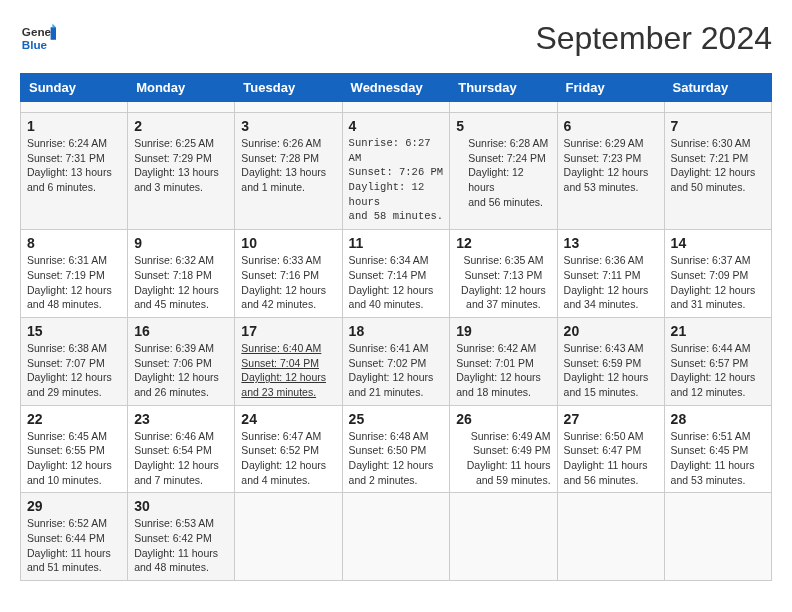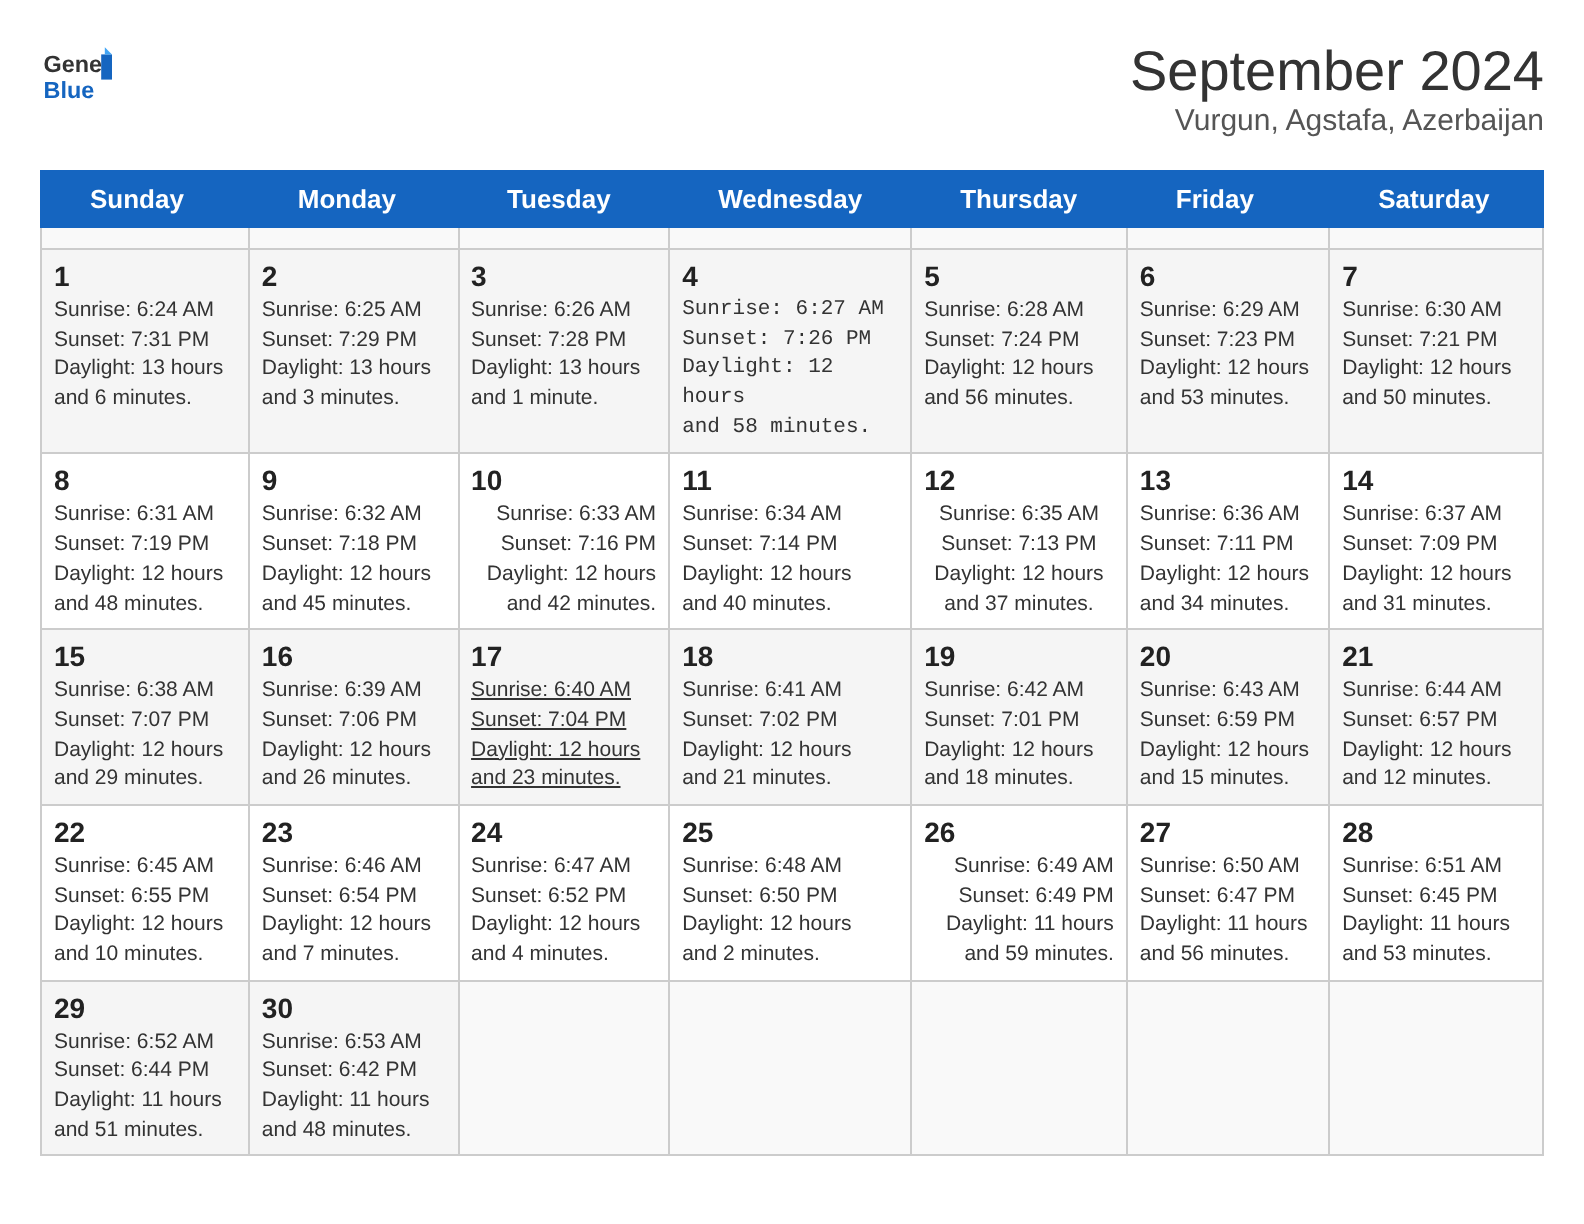--- a/index.html
+++ b/index.html
@@ -22,37 +22,37 @@
       gap: 4px;
     }
     .logo-icon {
       width: 36px;
       height: 36px;
     }
     .title-section {
       text-align: right;
     }
     .month-title {
-      font-size: 28px;
+      font-size: 32px;
       font-weight: normal;
       color: #333;
     }
     .subtitle {
       font-size: 15px;
       color: #555;
     }
     .calendar {
       width: 100%;
       border-collapse: collapse;
       font-size: 11px;
     }
     .calendar thead th {
       background-color: #1565c0;
       color: #fff;
-      padding: 6px 24px;
+      padding: 6px 8px;
       text-align: left;
       font-size: 13px;
       font-weight: bold;
       border: 1px solid #1565c0;
       margin-top: 18px;
     }
     .calendar tbody td {
       border: 1px solid #ccc;
       vertical-align: top;
       padding: 5px 6px;
@@ -86,21 +86,20 @@
   <div class="logo">
     <svg class="logo-icon" viewBox="0 0 40 40">
       <text x="2" y="18" font-size="13" font-weight="bold" fill="#333">General</text>
       <text x="2" y="32" font-size="13" font-weight="bold" fill="#1565c0">Blue</text>
       <polygon points="34,8 40,8 40,22 34,22" fill="#1565c0"></polygon>
       <polygon points="36,4 40,8 36,8" fill="#42a5f5"></polygon>
     </svg>
   </div>
   <div class="title-section">
     <div class="month-title">September 2024</div>
-    <div class="subtitle">Vurgun, Agstafa, Azerbaijan</div>
   </div>
 </div>
 
 <table class="calendar">
   <thead>
     <tr>
     <th>Sunday</th>
         <th>Monday</th>
         <th>Tuesday</th>
         <th>Wednesday</th>
@@ -143,21 +142,21 @@
         </td>
         <td>
           <span class="day-number">4</span>
           <div class="day-info" style="white-space: pre-line; font-family: Liberation Mono, monospace;">Sunrise: 6:27 AM
 Sunset: 7:26 PM
 Daylight: 12 hours
 and 58 minutes.</div>
         </td>
         <td>
           <span class="day-number">5</span>
-          <div class="day-info" style="white-space: pre-line;">Sunrise: 6:28 AM
+          <div class="day-info" style="white-space: pre-line; margin-left: 12px;">Sunrise: 6:28 AM
 Sunset: 7:24 PM
 Daylight: 12 hours
 and 56 minutes.</div>
         </td>
         <td>
           <span class="day-number">6</span>
           <div class="day-info" style="white-space: pre-line;">Sunrise: 6:29 AM
 Sunset: 7:23 PM
 Daylight: 12 hours
 and 53 minutes.</div>
@@ -180,21 +179,21 @@
         </td>
         <td>
           <span class="day-number">9</span>
           <div class="day-info" style="white-space: pre-line;">Sunrise: 6:32 AM
 Sunset: 7:18 PM
 Daylight: 12 hours
 and 45 minutes.</div>
         </td>
         <td>
           <span class="day-number">10</span>
-          <div class="day-info" style="white-space: pre-line; text-align: right;">Sunrise: 6:33 AM
+          <div class="day-info" style="white-space: pre-line;">Sunrise: 6:33 AM
 Sunset: 7:16 PM
 Daylight: 12 hours
 and 42 minutes.</div>
         </td>
         <td>
           <span class="day-number">11</span>
           <div class="day-info" style="white-space: pre-line;">Sunrise: 6:34 AM
 Sunset: 7:14 PM
 Daylight: 12 hours
 and 40 minutes.</div>

